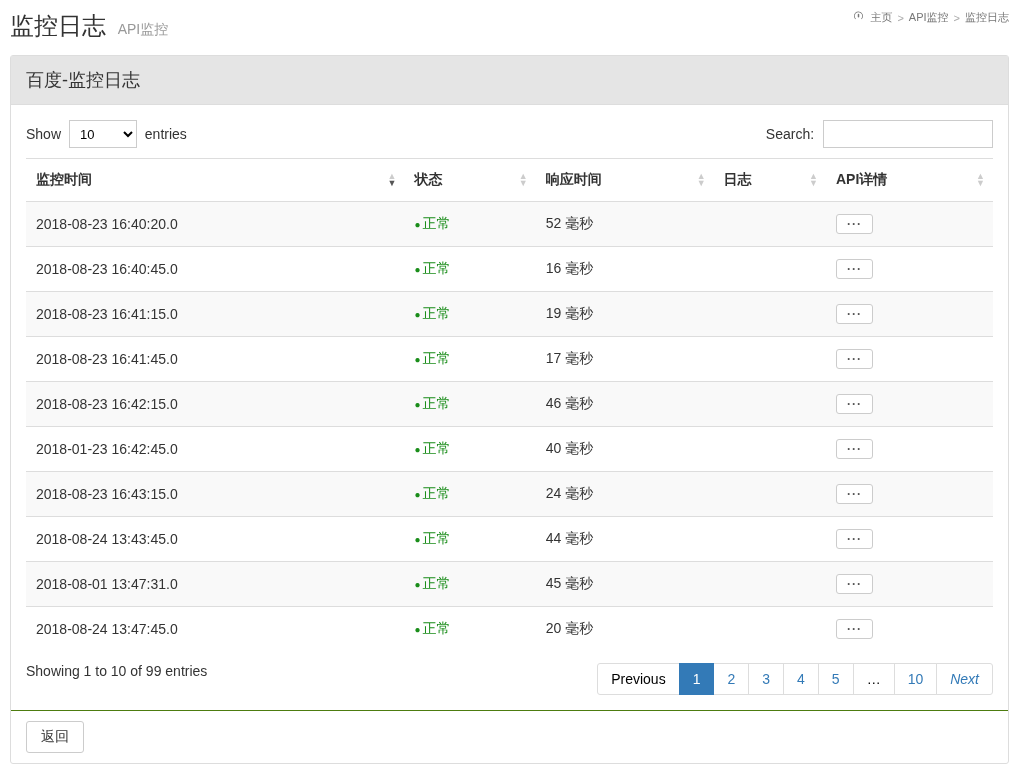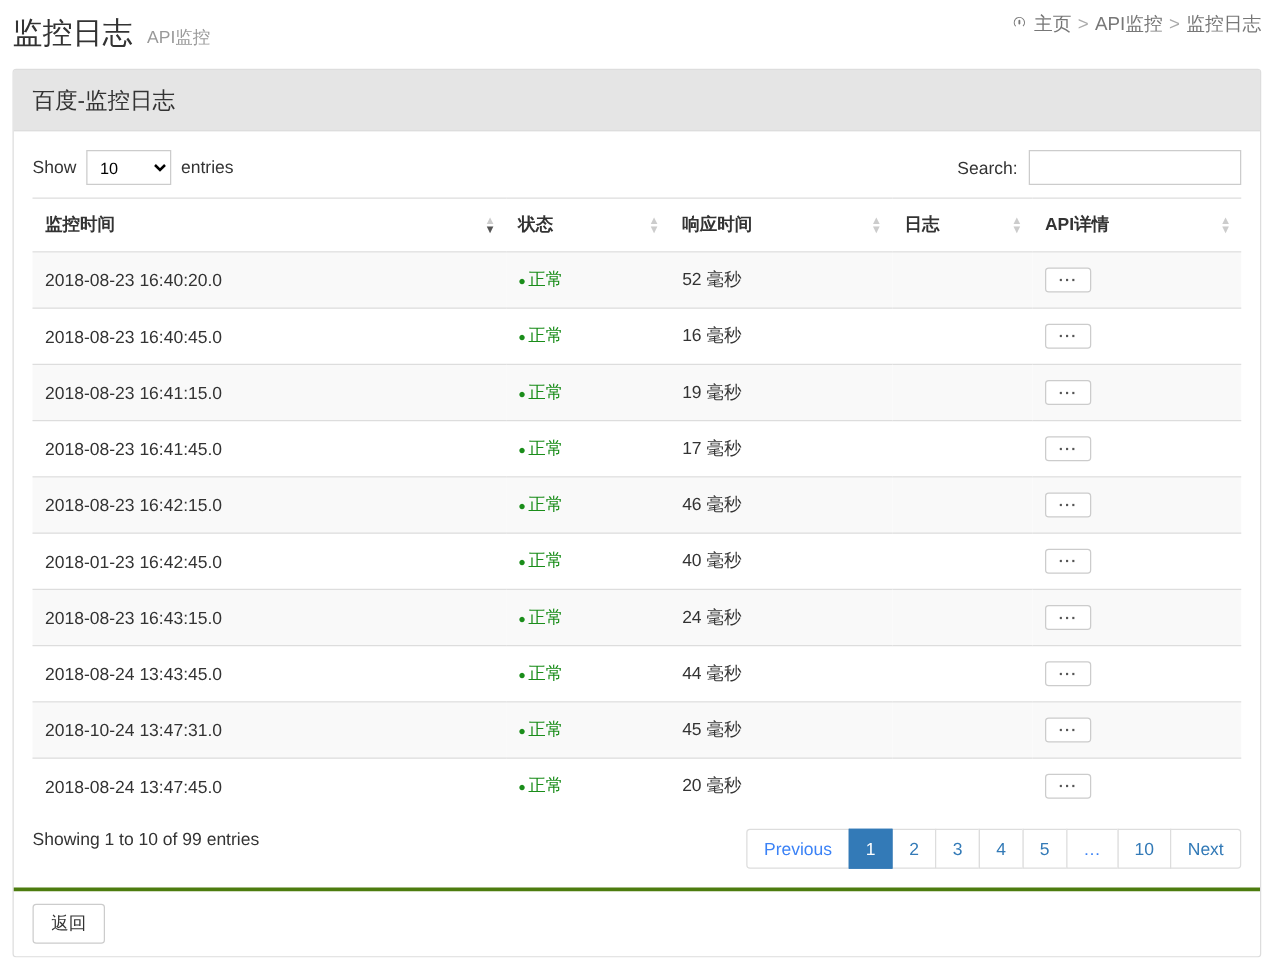--- a/index.html
+++ b/index.html
@@ -23,21 +23,21 @@
     font-weight: 500;
     color: #333;
   }
   .page-header h1 small {
     font-size: 14px;
     color: #999;
     font-weight: 400;
     margin-left: 5px;
   }
   .breadcrumb {
-    font-size: 15px;
+    font-size: 11px;
     color: #777;
     display: flex;
     align-items: center;
     gap: 5px;
   }
   .breadcrumb a { color: #777; text-decoration: none; }
   .breadcrumb .sep { color: #aaa; }
   .dashboard-icon {
     font-size: 12px;
   }
@@ -152,28 +152,28 @@
     background: #fff;
   }
   .pagination a.active {
     background: #337ab7;
     color: #fff;
     border-color: #337ab7;
     z-index: 2;
     position: relative;
   }
   .pagination a.disabled {
-    color: #3b82f6;
+    color: #000000;
     cursor: default;
   }
   .pagination a:first-child { border-top-left-radius: 3px; border-bottom-left-radius: 3px; }
-  .pagination a:last-child { border-top-right-radius: 3px; border-bottom-right-radius: 3px; }
+  .pagination a:last-child { border-top-right-radius: 3px; border-bottom-right-radius: 3px; font-style: italic; }
   .panel-footer-actions {
     padding: 10px 15px;
-    border-top: 3px solid #4d7c0f;
+    border-top: 1px solid #4d7c0f;
   }
   .btn-back {
     border: 1px solid #ccc;
     background: #fff;
     color: #333;
     font-size: 14px;
     padding: 6px 14px;
     border-radius: 3px;
     cursor: pointer;
   }
@@ -295,21 +295,21 @@
             <td><button class="btn-more">···</button></td>
           </tr>
           <tr>
             <td>2018-08-24 13:43:45.0</td>
             <td class="status-cell"><span class="dot">●</span>正常</td>
             <td>44 毫秒</td>
             <td></td>
             <td><button class="btn-more">···</button></td>
           </tr>
           <tr>
-            <td>2018-10-24 13:47:31.0</td>
+            <td>2018-08-01 13:47:31.0</td>
             <td class="status-cell"><span class="dot">●</span>正常</td>
             <td>45 毫秒</td>
             <td></td>
             <td><button class="btn-more">···</button></td>
           </tr>
           <tr>
             <td>2018-08-24 13:47:45.0</td>
             <td class="status-cell"><span class="dot">●</span>正常</td>
             <td>20 毫秒</td>
             <td></td>

